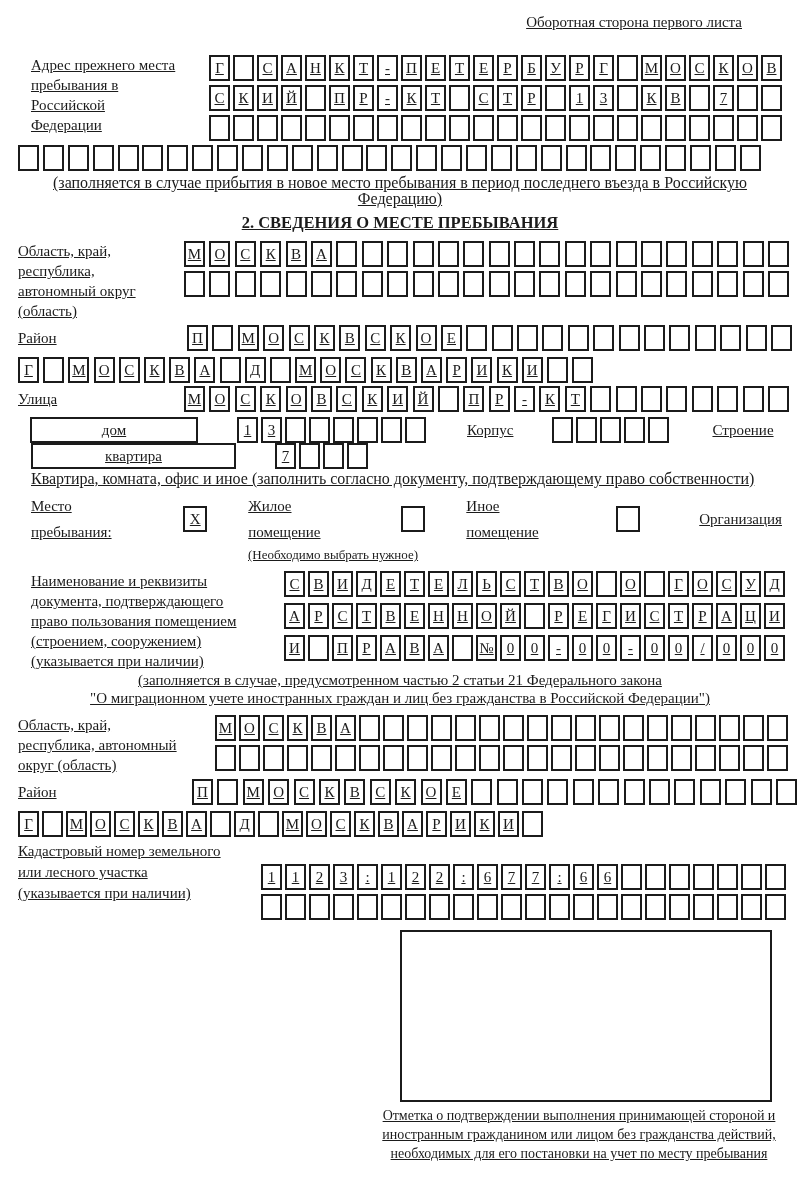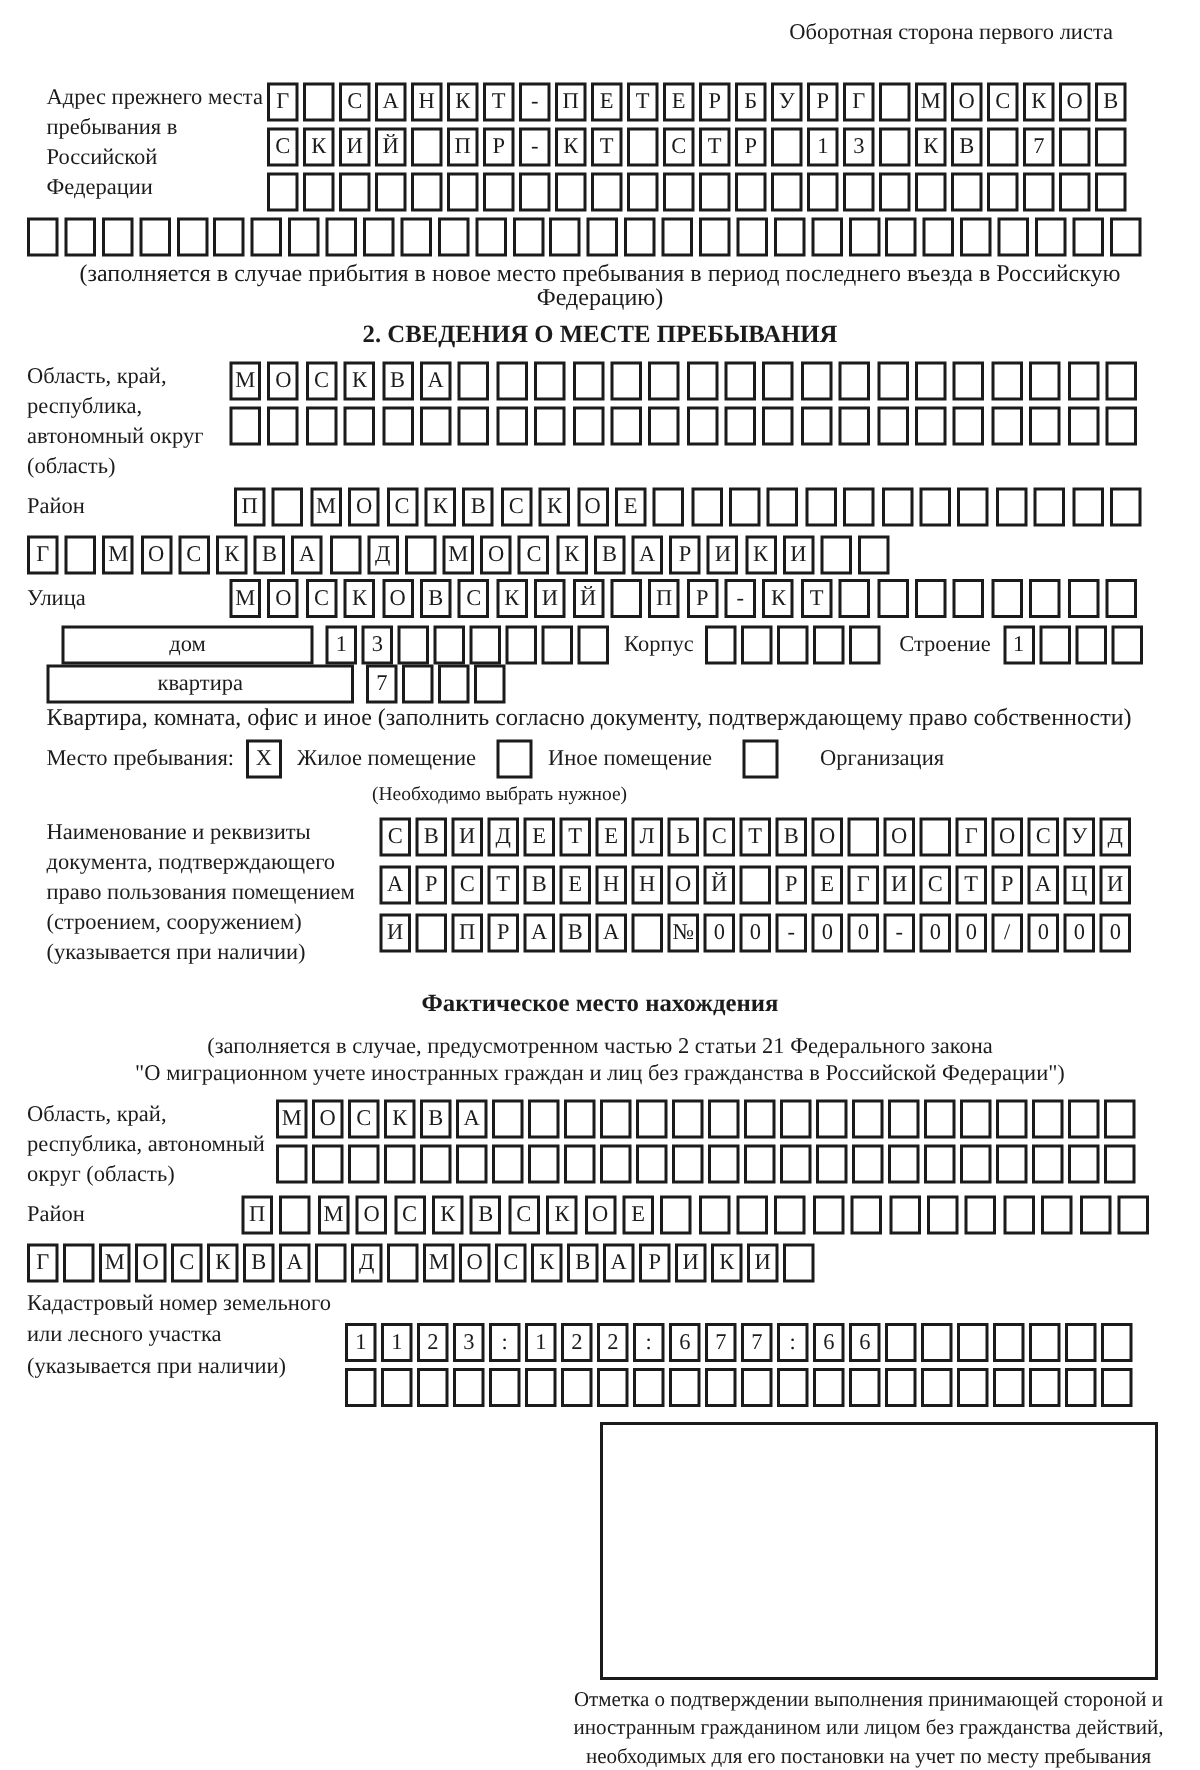--- a/index.html
+++ b/index.html
@@ -1,20 +1,20 @@
 <!DOCTYPE html>
 <html><head>
 <meta charset="utf-8">
 <style>
   html,body{margin:0;padding:0;background:#fff;}
   body{width:800px;height:1180px;overflow:hidden;color:#1b1b1b;
        font-family:"Liberation Serif","DejaVu Serif",serif;}
-  .page{box-sizing:border-box;width:800px;height:1180px;padding:14px 18px 0 18px;position:relative;}
+  .page{box-sizing:border-box;width:800px;height:1180px;padding:14px 18px 0 18px;position:relative;text-decoration:underline;}
   .hdr{ text-align:right;font-size:15px;padding-right:40px;margin-bottom:24px;}
-  .frow{display:flex;align-items:flex-start;}
+  .frow{display:flex;align-items:flex-start;gap:31px;}
   .lbl{font-size:15px;line-height:20px;flex-shrink:0;}
   .lbl.inline{line-height:26px;}
   .box-row{display:flex;gap:3px;margin-bottom:4px;}
   .g39{gap:3.9px;} .g42{gap:4.2px;} .g44{gap:4.4px;}
   .cb{box-sizing:content-box;width:17px;height:22px;border:2px solid #1b1b1b;
       text-align:center;font-size:15px;line-height:22px;flex-shrink:0;}
   .caption{font-size:16px;text-align:center;margin:2px 0 6px 0;line-height:16px;}
   .caption.left{text-align:left;margin-left:13px;}
   .sec-title{font-weight:bold;font-size:16.5px;text-align:center;margin:6px 0 8px 0;}
   .wide-box{box-sizing:border-box;border:2px solid #1b1b1b;height:26px;line-height:22px;
@@ -294,21 +294,21 @@
         <span class="cb"></span>
         <span class="cb"></span>
         <span class="cb"></span>
         <span class="cb"></span>
         <span class="cb"></span>
         <span class="cb"></span>
         <span class="cb"></span>
       </div>
   </div>
 
-  <div class="frow" style="margin-top:5px;margin-left:23px;align-items:center;">
+  <div class="frow" style="margin-top:5px;margin-left:12px;align-items:center;">
     <div class="wide-box" style="width:168px;">дом</div>
     <div class="box-row mb0" style="margin-left:8px;">
         <span class="cb">1</span>
         <span class="cb">3</span>
         <span class="cb"></span>
         <span class="cb"></span>
         <span class="cb"></span>
         <span class="cb"></span>
         <span class="cb"></span>
         <span class="cb"></span>
@@ -420,21 +420,20 @@
           <span class="cb">0</span>
           <span class="cb">0</span>
           <span class="cb">/</span>
           <span class="cb">0</span>
           <span class="cb">0</span>
           <span class="cb">0</span>
         </div>
     </div>
   </div>
 
-  <div class="sec-title" style="margin-top:14px;margin-bottom:10px;">Фактическое место нахождения</div>
   <div class="fact-note">(заполняется в случае, предусмотренном частью 2 статьи 21 Федерального закона</div>
   <div class="fact-note" style="margin-bottom:8px;">"О миграционном учете иностранных граждан и лиц без гражданства в Российской Федерации")</div>
 
   <div class="frow">
     <div class="lbl" style="width:166px;">Область, край, республика, автономный округ (область)</div>
     <div>
       <div class="box-row">
           <span class="cb">М</span>
           <span class="cb">О</span>
           <span class="cb">С</span>

